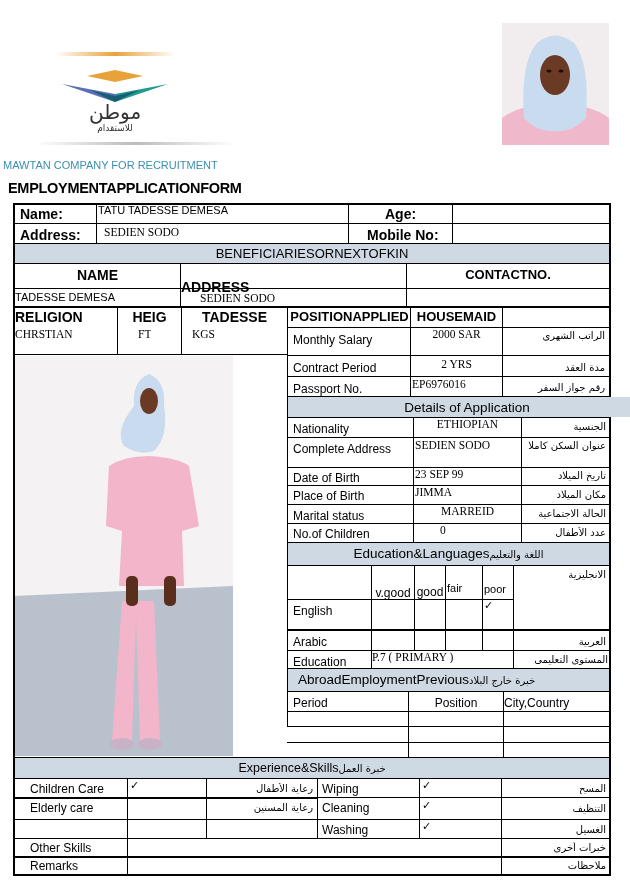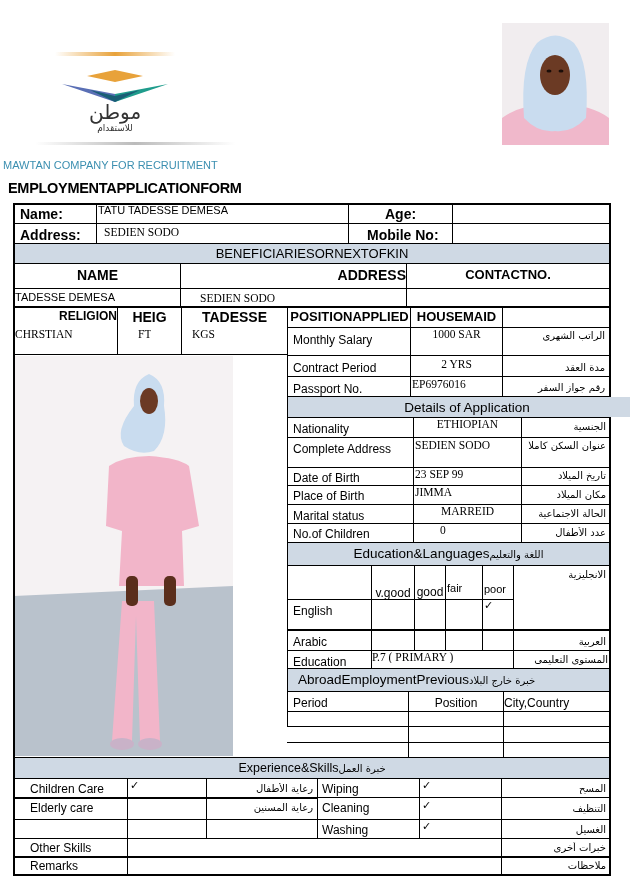--- a/index.html
+++ b/index.html
@@ -82,51 +82,51 @@
 <div class="cell serif" style="left:104px;top:226px;font-size:11.5px">SEDIEN SODO</div>
 <div class="cell b" style="left:367px;top:227px;font-size:14px">Mobile No:</div>
 <div class="cell" style="left:454px;top:226px;width:150px;height:16px"></div>
 
 <div class="hdr" style="left:15px;top:244px;width:594px;height:19px;line-height:19px">BENEFICIARIESORNEXTOFKIN</div>
 <div class="line" style="left:13px;top:263px;width:597px;height:1px"></div>
 <div class="line" style="left:180px;top:263px;width:1px;height:44px"></div>
 <div class="line" style="left:406px;top:263px;width:1px;height:44px"></div>
 <div class="line" style="left:13px;top:288px;width:597px;height:1px"></div>
 <div class="cell b" style="left:15px;top:267px;width:165px;text-align:center;font-size:14px">NAME</div>
-<div class="cell b" style="left:181px;top:267px;width:225px;text-align:right;font-size:14px">ADDRESS</div>
+<div class="cell b" style="left:181px;top:279px;width:225px;text-align:left;font-size:14px">ADDRESS</div>
 <div class="cell b" style="left:407px;top:267px;width:202px;text-align:center;font-size:13px">CONTACTNO.</div>
 <div class="cell" style="left:15px;top:291px;font-size:11px">TADESSE DEMESA</div>
 <div class="cell serif" style="left:200px;top:292px;font-size:11.5px">SEDIEN SODO</div>
 <div class="cell" style="left:408px;top:291px;width:200px;height:15px"></div>
 <div class="line" style="left:13px;top:306px;width:597px;height:2px"></div>
 
 <div class="line" style="left:117px;top:307px;width:1px;height:48px"></div>
 <div class="line" style="left:181px;top:307px;width:1px;height:48px"></div>
 <div class="line" style="left:287px;top:307px;width:1px;height:420px"></div>
 <div class="line" style="left:410px;top:307px;width:1px;height:21px"></div>
 <div class="line" style="left:502px;top:307px;width:1px;height:21px"></div>
 <div class="line" style="left:287px;top:327px;width:323px;height:1px"></div>
-<div class="cell b" style="left:15px;top:309px;width:102px;text-align:right;font-size:12px">RELIGION</div>
+<div class="cell b" style="left:15px;top:309px;width:102px;text-align:left;font-size:14px">RELIGION</div>
 <div class="cell b" style="left:118px;top:309px;width:63px;text-align:center;font-size:14px">HEIG</div>
 <div class="cell b" style="left:182px;top:309px;width:105px;text-align:center;font-size:14px">TADESSE</div>
 <div class="cell b" style="left:289px;top:309px;width:121px;text-align:center;font-size:13px">POSITIONAPPLIED</div>
 <div class="cell b" style="left:411px;top:309px;width:91px;text-align:center;font-size:13px">HOUSEMAID</div>
 <div class="cell serif" style="left:15px;top:328px;font-size:11.5px">CHRSTIAN</div>
 <div class="cell serif" style="left:138px;top:328px;font-size:11.5px">FT</div>
 <div class="cell serif" style="left:192px;top:328px;font-size:11.5px">KGS</div>
 <div class="line" style="left:13px;top:354px;width:275px;height:1px"></div>
 
 <div class="line" style="left:410px;top:328px;width:1px;height:68px"></div>
 <div class="line" style="left:502px;top:328px;width:1px;height:68px"></div>
 <div class="line" style="left:287px;top:355px;width:323px;height:1px"></div>
 <div class="line" style="left:287px;top:376px;width:323px;height:1px"></div>
 <div class="line" style="left:287px;top:396px;width:323px;height:1px"></div>
 
 <div class="cell" style="left:293px;top:333px">Monthly Salary</div>
-<div class="cell serif" style="left:411px;top:328px;width:91px;text-align:center;font-size:11.5px">1000 SAR</div>
+<div class="cell serif" style="left:411px;top:328px;width:91px;text-align:center;font-size:11.5px">2000 SAR</div>
 <div class="cell ar" style="left:505px;top:330px;width:100px">الراتب الشهري</div>
 
 <div class="cell" style="left:293px;top:361px">Contract Period</div>
 <div class="cell serif" style="left:411px;top:358px;width:91px;text-align:center;font-size:11.5px">2 YRS</div>
 <div class="cell ar" style="left:505px;top:362px;width:100px">مدة العقد</div>
 
 <div class="cell" style="left:293px;top:382px">Passport No.</div>
 <div class="cell serif" style="left:412px;top:378px;font-size:11.5px">EP6976016</div>
 <div class="cell ar" style="left:505px;top:382px;width:100px">رقم جواز السفر</div>
 

